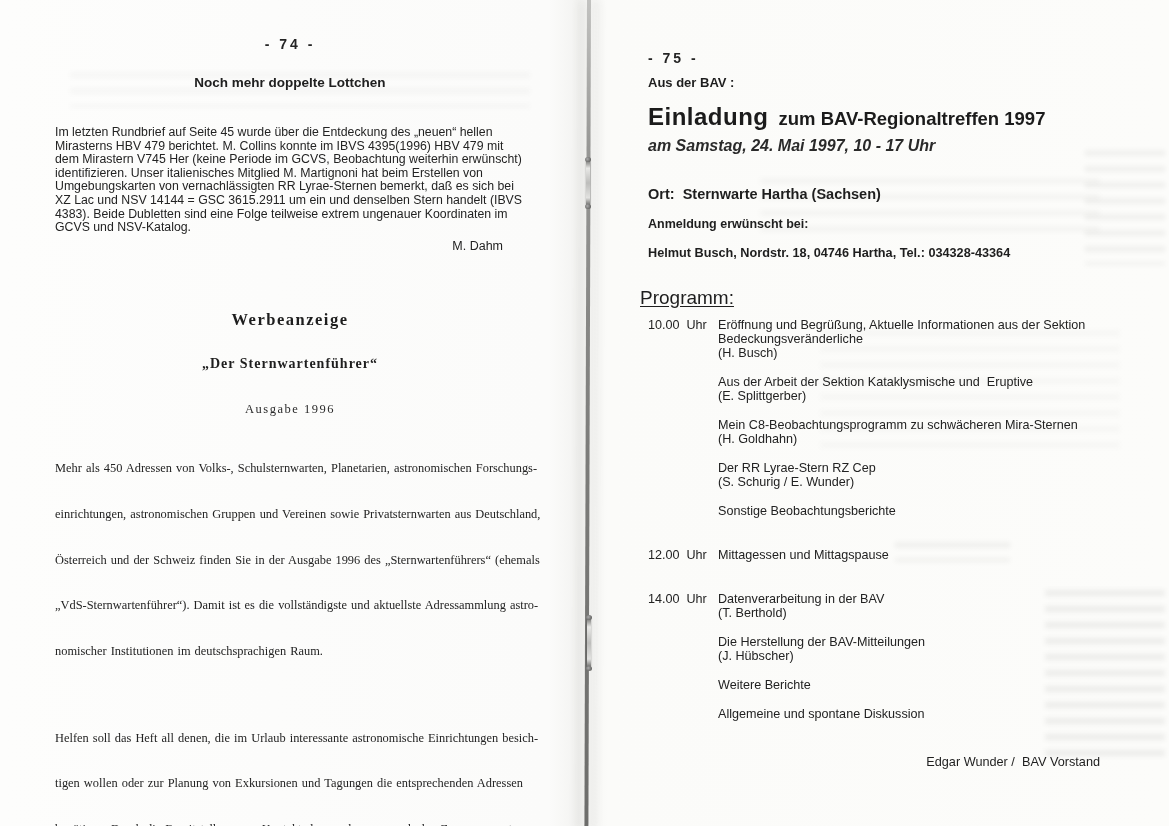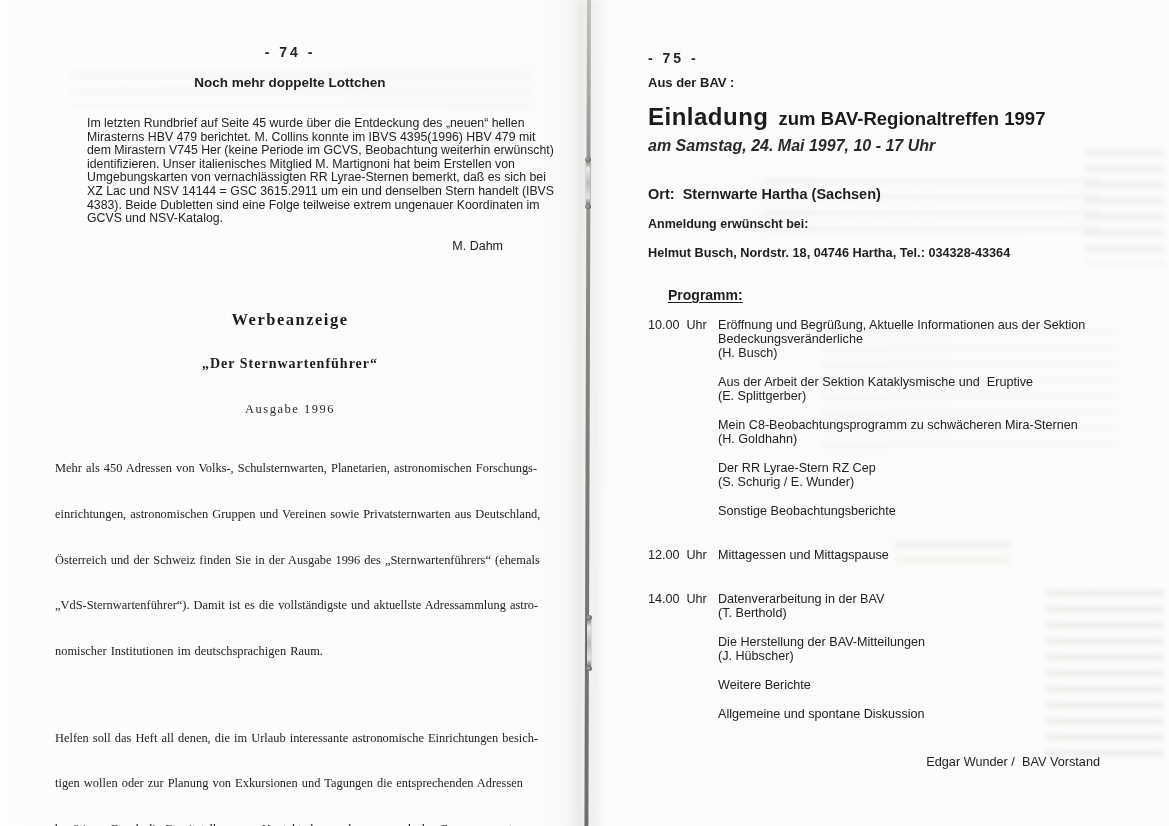--- a/index.html
+++ b/index.html
@@ -38,30 +38,30 @@
   
   .smudge {
     position: absolute;
     background: repeating-linear-gradient(to bottom, #6a6a66 0 6px, transparent 6px 16px);
     filter: blur(2.5px);
     pointer-events: none;
   }
 
   
   .lp-pagenum {
-    position: absolute; left: 55px; top: 44px; width: 470px;
+    position: absolute; left: 55px; top: 36px; width: 470px;
     text-align: center; font-weight: bold; font-size: 14px; letter-spacing: 3px; color: #242424;
   }
   .lp-title {
     position: absolute; left: 55px; top: 75px; width: 470px;
     text-align: center; font-weight: bold; font-size: 13.5px; color: #202020;
   }
   .lp-article {
-    position: absolute; left: 55px; top: 117px; width: 490px;
-    font-size: 12.3px; line-height: 13.6px; color: #232323; margin-left: 32px;
+    position: absolute; left: 55px; top: 126px; width: 490px;
+    font-size: 12.3px; line-height: 13.6px; color: #232323;
   }
   .lp-article div { white-space: pre; }
   .lp-signature {
     position: absolute; left: 55px; top: 239px; width: 448px;
     text-align: right; font-size: 12.5px; color: #232323;
   }
   .serif { font-family: "Liberation Serif", serif; }
   .lp-ad-section {
     position: absolute; left: 55px; top: 310px; width: 470px;
     text-align: center; font-weight: bold; font-size: 16.5px; letter-spacing: 1.5px; color: #1e1e1e;
@@ -105,22 +105,22 @@
   }
   .rp-reg-label {
     position: absolute; left: 648px; top: 217px;
     font-weight: bold; font-size: 12.5px; color: #1e1e1e;
   }
   .rp-contact {
     position: absolute; left: 648px; top: 246px;
     font-weight: bold; font-size: 12.7px; color: #1e1e1e;
   }
   .rp-program-heading {
-    position: absolute; left: 668px; top: 287px;
-    font-size: 14px; text-decoration: underline; text-underline-offset: 2px; color: #1e1e1e; font-weight: bold;
+    position: absolute; left: 640px; top: 287px;
+    font-size: 19px; text-decoration: underline; text-underline-offset: 2px; color: #1e1e1e;
   }
   .rp-program {
     position: absolute; left: 648px; top: 318px; width: 470px;
     font-size: 12.6px; line-height: 14px; color: #222;
   }
   .pg-group { display: flex; margin-bottom: 30px; }
   .pg-time { width: 70px; flex: 0 0 70px; white-space: pre; }
   .pg-items { flex: 1; }
   .pg-item { margin-bottom: 15px; }
   .pg-item:last-child { margin-bottom: 0; }

